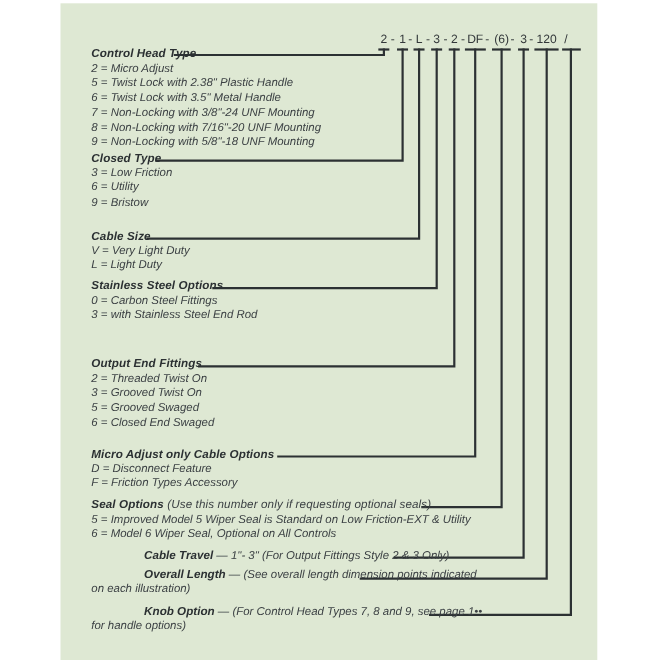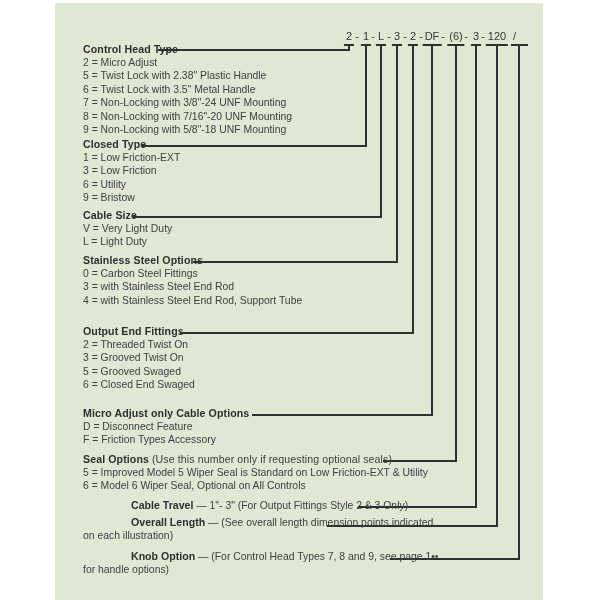--- a/index.html
+++ b/index.html
@@ -24,21 +24,21 @@
     transform:translateX(-50%);
     padding:0 2px 1px 2px;
     border-bottom:2px solid #2c3133;
     text-align:center;
   }
   .code-sep{transform:translateX(-50%);}
   .code-seg.slash{
     transform:none;text-align:left;padding:0 1px 1px 2px;width:14px;
   }
   
-  .section{position:absolute;left:83px;width:470px;z-index:3;color:#3c4144;}
+  .section{position:absolute;left:83px;width:470px;z-index:3;color:#3c4144;font-style:italic;}
   .section h3{
     margin:0;font-size:10.6px;line-height:14px;font-weight:bold;
     color:#2b3032;letter-spacing:0.1px;white-space:nowrap;
   }
   .section h3 .normal{font-weight:normal;color:#3c4144;}
   .section .item{
     font-size:10.4px;line-height:13.4px;white-space:nowrap;color:#3c4144;
   }
   .section .item.cont{padding-left:21px;}
   .section .para{
@@ -90,37 +90,35 @@
   <div class="item">2 = Micro Adjust</div>
   <div class="item">5 = Twist Lock with 2.38" Plastic Handle</div>
   <div class="item">6 = Twist Lock with 3.5" Metal Handle</div>
   <div class="item">7 = Non-Locking with 3/8"-24 UNF Mounting</div>
   <div class="item">8 = Non-Locking with 7/16"-20 UNF Mounting</div>
   <div class="item">9 = Non-Locking with 5/8"-18 UNF Mounting</div>
 </div>
 
 <div class="section" style="top:137px">
   <h3>Closed Type</h3>
-  <div class="item">1 = Low Friction-EXT</div>
   <div class="item">3 = Low Friction</div>
   <div class="item">6 = Utility</div>
   <div class="item">9 = Bristow</div>
 </div>
 
 <div class="section" style="top:208px">
   <h3>Cable Size</h3>
   <div class="item">V = Very Light Duty</div>
   <div class="item">L = Light Duty</div>
 </div>
 
 <div class="section" style="top:253px">
   <h3>Stainless Steel Options</h3>
   <div class="item">0 = Carbon Steel Fittings</div>
   <div class="item">3 = with Stainless Steel End Rod</div>
-  <div class="item">4 = with Stainless Steel End Rod, Support Tube</div>
 </div>
 
 <div class="section" style="top:324px">
   <h3>Output End Fittings</h3>
   <div class="item">2 = Threaded Twist On</div>
   <div class="item">3 = Grooved Twist On</div>
   <div class="item">5 = Grooved Swaged</div>
   <div class="item">6 = Closed End Swaged</div>
 </div>
 

